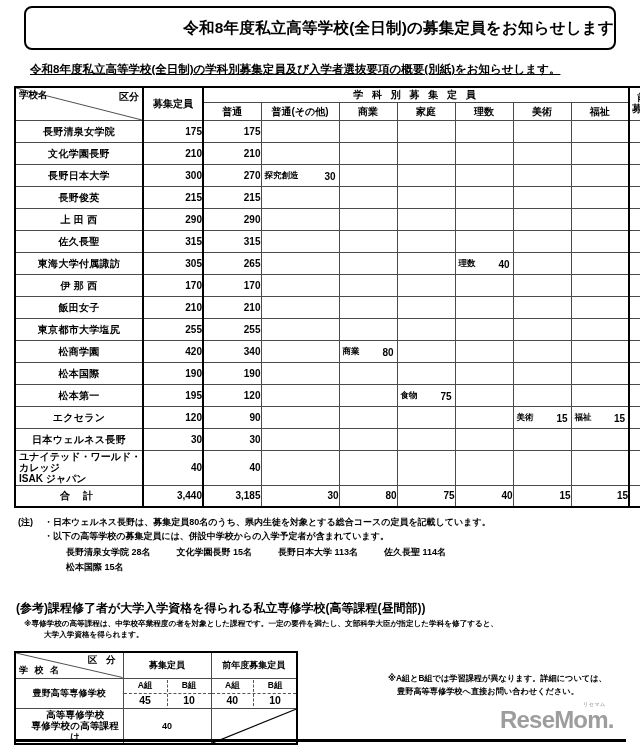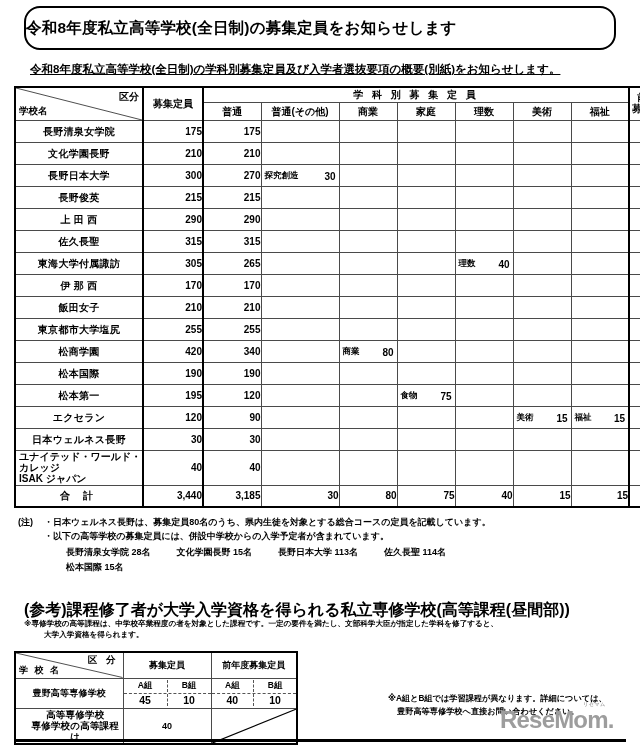--- a/index.html
+++ b/index.html
@@ -9,22 +9,22 @@
     font-family:"Liberation Sans","DejaVu Sans",sans-serif;
     color:#000;
     overflow:hidden;
     position:relative;
   }
   .page{position:relative;width:640px;height:745px;box-sizing:border-box;}
 
   
   .title-banner{
     position:absolute;left:24px;top:6px;width:592px;height:44px;
-    border:2.5px solid #000;border-radius:16px;
-    display:flex;align-items:center;justify-content:flex-start;
+    border:2.5px solid #000;border-radius:8px;
+    display:flex;align-items:center;justify-content:flex-end;
     box-sizing:border-box;
   }
   .title-banner .t{
     font-size:15.5px;font-weight:bold;letter-spacing:.2px;white-space:nowrap;
   }
 
   
   .subtitle{
     position:absolute;left:30px;top:62px;width:580px;
     font-size:11.5px;font-weight:bold;white-space:nowrap;text-decoration:underline;
@@ -51,21 +51,21 @@
   .thick-l{border-left:2.2px solid #000 !important;}
 
   
   .corner{
     position:relative;height:33px;
   }
   .corner .kubun{
     position:absolute;right:3px;top:2px;font-size:10px;font-weight:bold;
   }
   .corner .gakkoumei{
-    position:absolute;left:3px;bottom:2px;font-size:9.5px;font-weight:bold;margin-top:20px;
+    position:absolute;left:3px;bottom:18px;font-size:9.5px;font-weight:bold;margin-top:20px;
   }
   .corner .diag{
     position:absolute;left:0;top:0;width:100%;height:100%;
   }
 
   .hcenter{text-align:center;}
   .hdr-group{text-align:center;font-size:10.5px;letter-spacing:3px;height:15px;}
   .hdr-sub{text-align:center;height:18px;font-size:10px;}
   .hdr-2line{text-align:center;font-size:8.5px;line-height:1.08;}
 
@@ -94,22 +94,22 @@
   .notes .marker{width:26px;flex:none;}
   .notes .ntxt{flex:1;}
   .sublist{
     margin-left:48px;margin-top:1px;
     display:flex;flex-wrap:wrap;font-size:9px;font-weight:bold;
   }
   .sublist .it{margin-right:26px;white-space:nowrap;line-height:1.7;}
 
   
   .ref-head{
-    position:absolute;left:24px;top:600px;width:600px;
-    font-size:16px;font-weight:bold;white-space:nowrap;
+    position:absolute;left:16px;top:600px;width:600px;
+    font-size:12px;font-weight:bold;white-space:nowrap;
   }
   .ref-note{
     position:absolute;left:24px;top:618px;width:580px;
     font-size:7.6px;font-weight:bold;line-height:1.45;
   }
   .ref-note .l2{padding-left:8px;margin-left:12px;}
 
   
   .bot-table{
     position:absolute;left:14px;top:651px;width:282px;table-layout:fixed;
@@ -129,21 +129,21 @@
   .ab-top{display:flex;height:50%;align-items:center;border-bottom:1px dashed #555;}
   .ab-bot{display:flex;height:50%;align-items:flex-start;}
   .ab-a{flex:1;text-align:center;border-right:1px dashed #555;font-size:8.5px;}
   .ab-b{flex:1;text-align:center;font-size:8.5px;}
   .ab-bot .ab-a,.ab-bot .ab-b{font-size:10.5px;}
   .single40{text-align:center;font-size:11px;height:34px;}
   .diag-cell{position:relative;height:34px;}
 
   
   .side-note{
-    position:absolute;left:388px;top:692px;width:248px;
+    position:absolute;left:388px;top:672px;width:248px;
     font-size:8.2px;font-weight:bold;line-height:1.6;
   }
   .side-note .l2{padding-left:9px;}
 
   
   .logo{
     position:absolute;left:500px;top:706px;
     font-size:24px;font-weight:bold;color:#9d9d9d;
     font-family:"Liberation Sans",sans-serif;letter-spacing:-.8px;
   }

